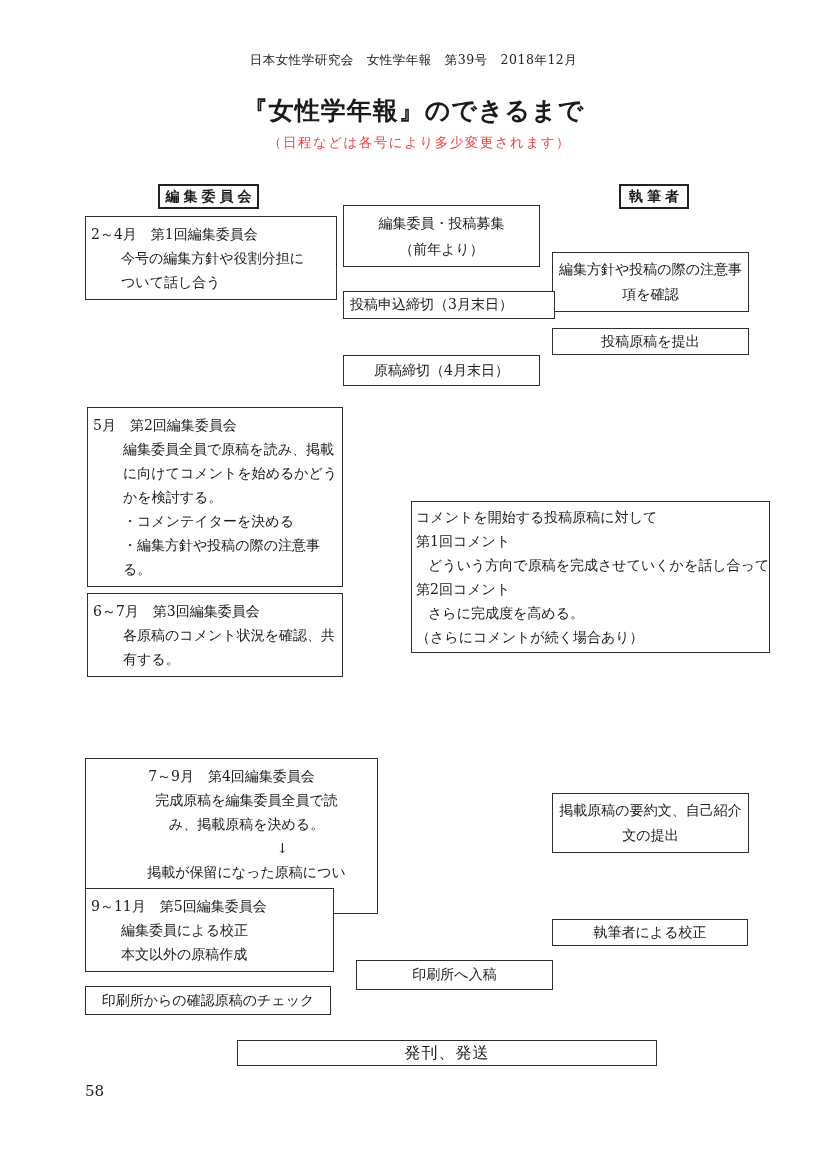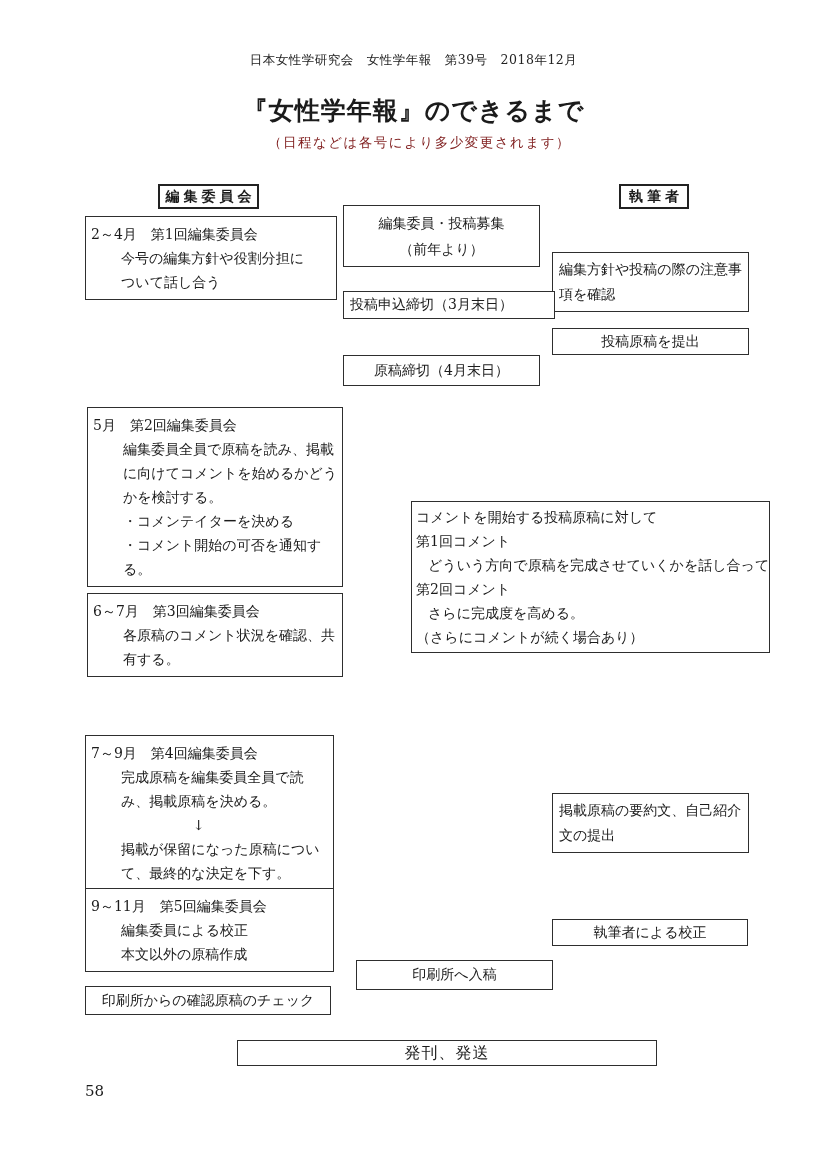--- a/index.html
+++ b/index.html
@@ -5,21 +5,21 @@
   html,body{margin:0;padding:0;background:#ffffff;}
   body{
     width:827px;height:1170px;position:relative;overflow:hidden;
     font-family:"DejaVu Serif","Liberation Serif",serif;
     color:#1b1b1b;
   }
   .abs{position:absolute;}
   .centerline{left:0;right:0;text-align:center;}
   .journal-header{top:52px;font-size:12.5px;letter-spacing:.5px;color:#222;}
   .doc-title{top:94px;font-size:25px;font-weight:bold;letter-spacing:1px;}
-  .doc-subtitle{top:134px;font-size:13.5px;letter-spacing:1.5px;color:#7f1d1d;margin-left:12px;}
+  .doc-subtitle{top:134px;font-size:13.5px;letter-spacing:1.5px;color:#ef4444;margin-left:12px;}
 
   .collabel{
     position:absolute;border:2px solid #222;background:#fff;
     display:flex;align-items:center;justify-content:center;
     font-family:"DejaVu Sans","Liberation Sans",sans-serif;
     font-weight:bold;font-size:14px;letter-spacing:4px;
     box-sizing:border-box;text-indent:4px;
   }
 
   .bx{
@@ -30,21 +30,21 @@
   .bx .ind{padding-left:30px;}
   .bx.single{display:flex;align-items:center;padding:0 6px;}
   .bx.single .ln{line-height:normal;}
   .bx.ctr{justify-content:center;}
   .bx.colctr{display:flex;flex-direction:column;align-items:center;justify-content:center;padding:0;}
   .bx.colctr .ln{line-height:26px;}
   .bx.cmt{padding:3px 4px;}
   .bx.cmt .ln{line-height:24px;}
   .bx.cmt .ind{padding-left:12px;}
   .bx .arrowln{padding-left:102px;}
-  .bx.wide25 .ln{line-height:25px;}
+  .bx.wide25 .ln{line-height:25px;text-align:center;}
   .publish{font-size:16px;letter-spacing:1px;}
   .pagenum{top:1082px;left:85px;font-size:15px;}
 </style>
 </head>
 <body>
 
 <div class="abs centerline journal-header">日本女性学研究会　女性学年報　第39号　2018年12月</div>
 <div class="abs centerline doc-title">『女性学年報』のできるまで</div>
 <div class="abs centerline doc-subtitle">（日程などは各号により多少変更されます）</div>
 
@@ -78,40 +78,40 @@
 <div class="bx single ctr" style="left:343px;top:355px;width:197px;height:31px;">
   <div class="ln">原稿締切（4月末日）</div>
 </div>
 
 <div class="bx" style="left:87px;top:407px;width:256px;">
   <div class="ln">5月　第2回編集委員会</div>
   <div class="ln ind">編集委員全員で原稿を読み、掲載</div>
   <div class="ln ind">に向けてコメントを始めるかどう</div>
   <div class="ln ind">かを検討する。</div>
   <div class="ln ind">・コメンテイターを決める</div>
-  <div class="ln ind">・コメント開始の可否を通知す</div>
+  <div class="ln ind">・編集方針や投稿の際の注意事</div>
   <div class="ln ind">る。</div>
 </div>
 
 <div class="bx cmt" style="left:411px;top:501px;width:359px;">
   <div class="ln">コメントを開始する投稿原稿に対して</div>
   <div class="ln">第1回コメント</div>
   <div class="ln ind">どういう方向で原稿を完成させていくかを話し合って</div>
   <div class="ln">第2回コメント</div>
   <div class="ln ind">さらに完成度を高める。</div>
   <div class="ln">（さらにコメントが続く場合あり）</div>
 </div>
 
 <div class="bx" style="left:87px;top:593px;width:256px;">
   <div class="ln">6～7月　第3回編集委員会</div>
   <div class="ln ind">各原稿のコメント状況を確認、共</div>
   <div class="ln ind">有する。</div>
 </div>
 
-<div class="bx" style="left:85px;top:735px;width:249px;">
+<div class="bx" style="left:85px;top:758px;width:293px;text-align:center;">
   <div class="ln">7～9月　第4回編集委員会</div>
   <div class="ln ind">完成原稿を編集委員全員で読</div>
   <div class="ln ind">み、掲載原稿を決める。</div>
   <div class="ln arrowln">↓</div>
   <div class="ln ind">掲載が保留になった原稿につい</div>
   <div class="ln ind">て、最終的な決定を下す。</div>
 </div>
 
 <div class="bx wide25" style="left:552px;top:793px;width:197px;padding:4px 6px;">
   <div class="ln">掲載原稿の要約文、自己紹介</div>

